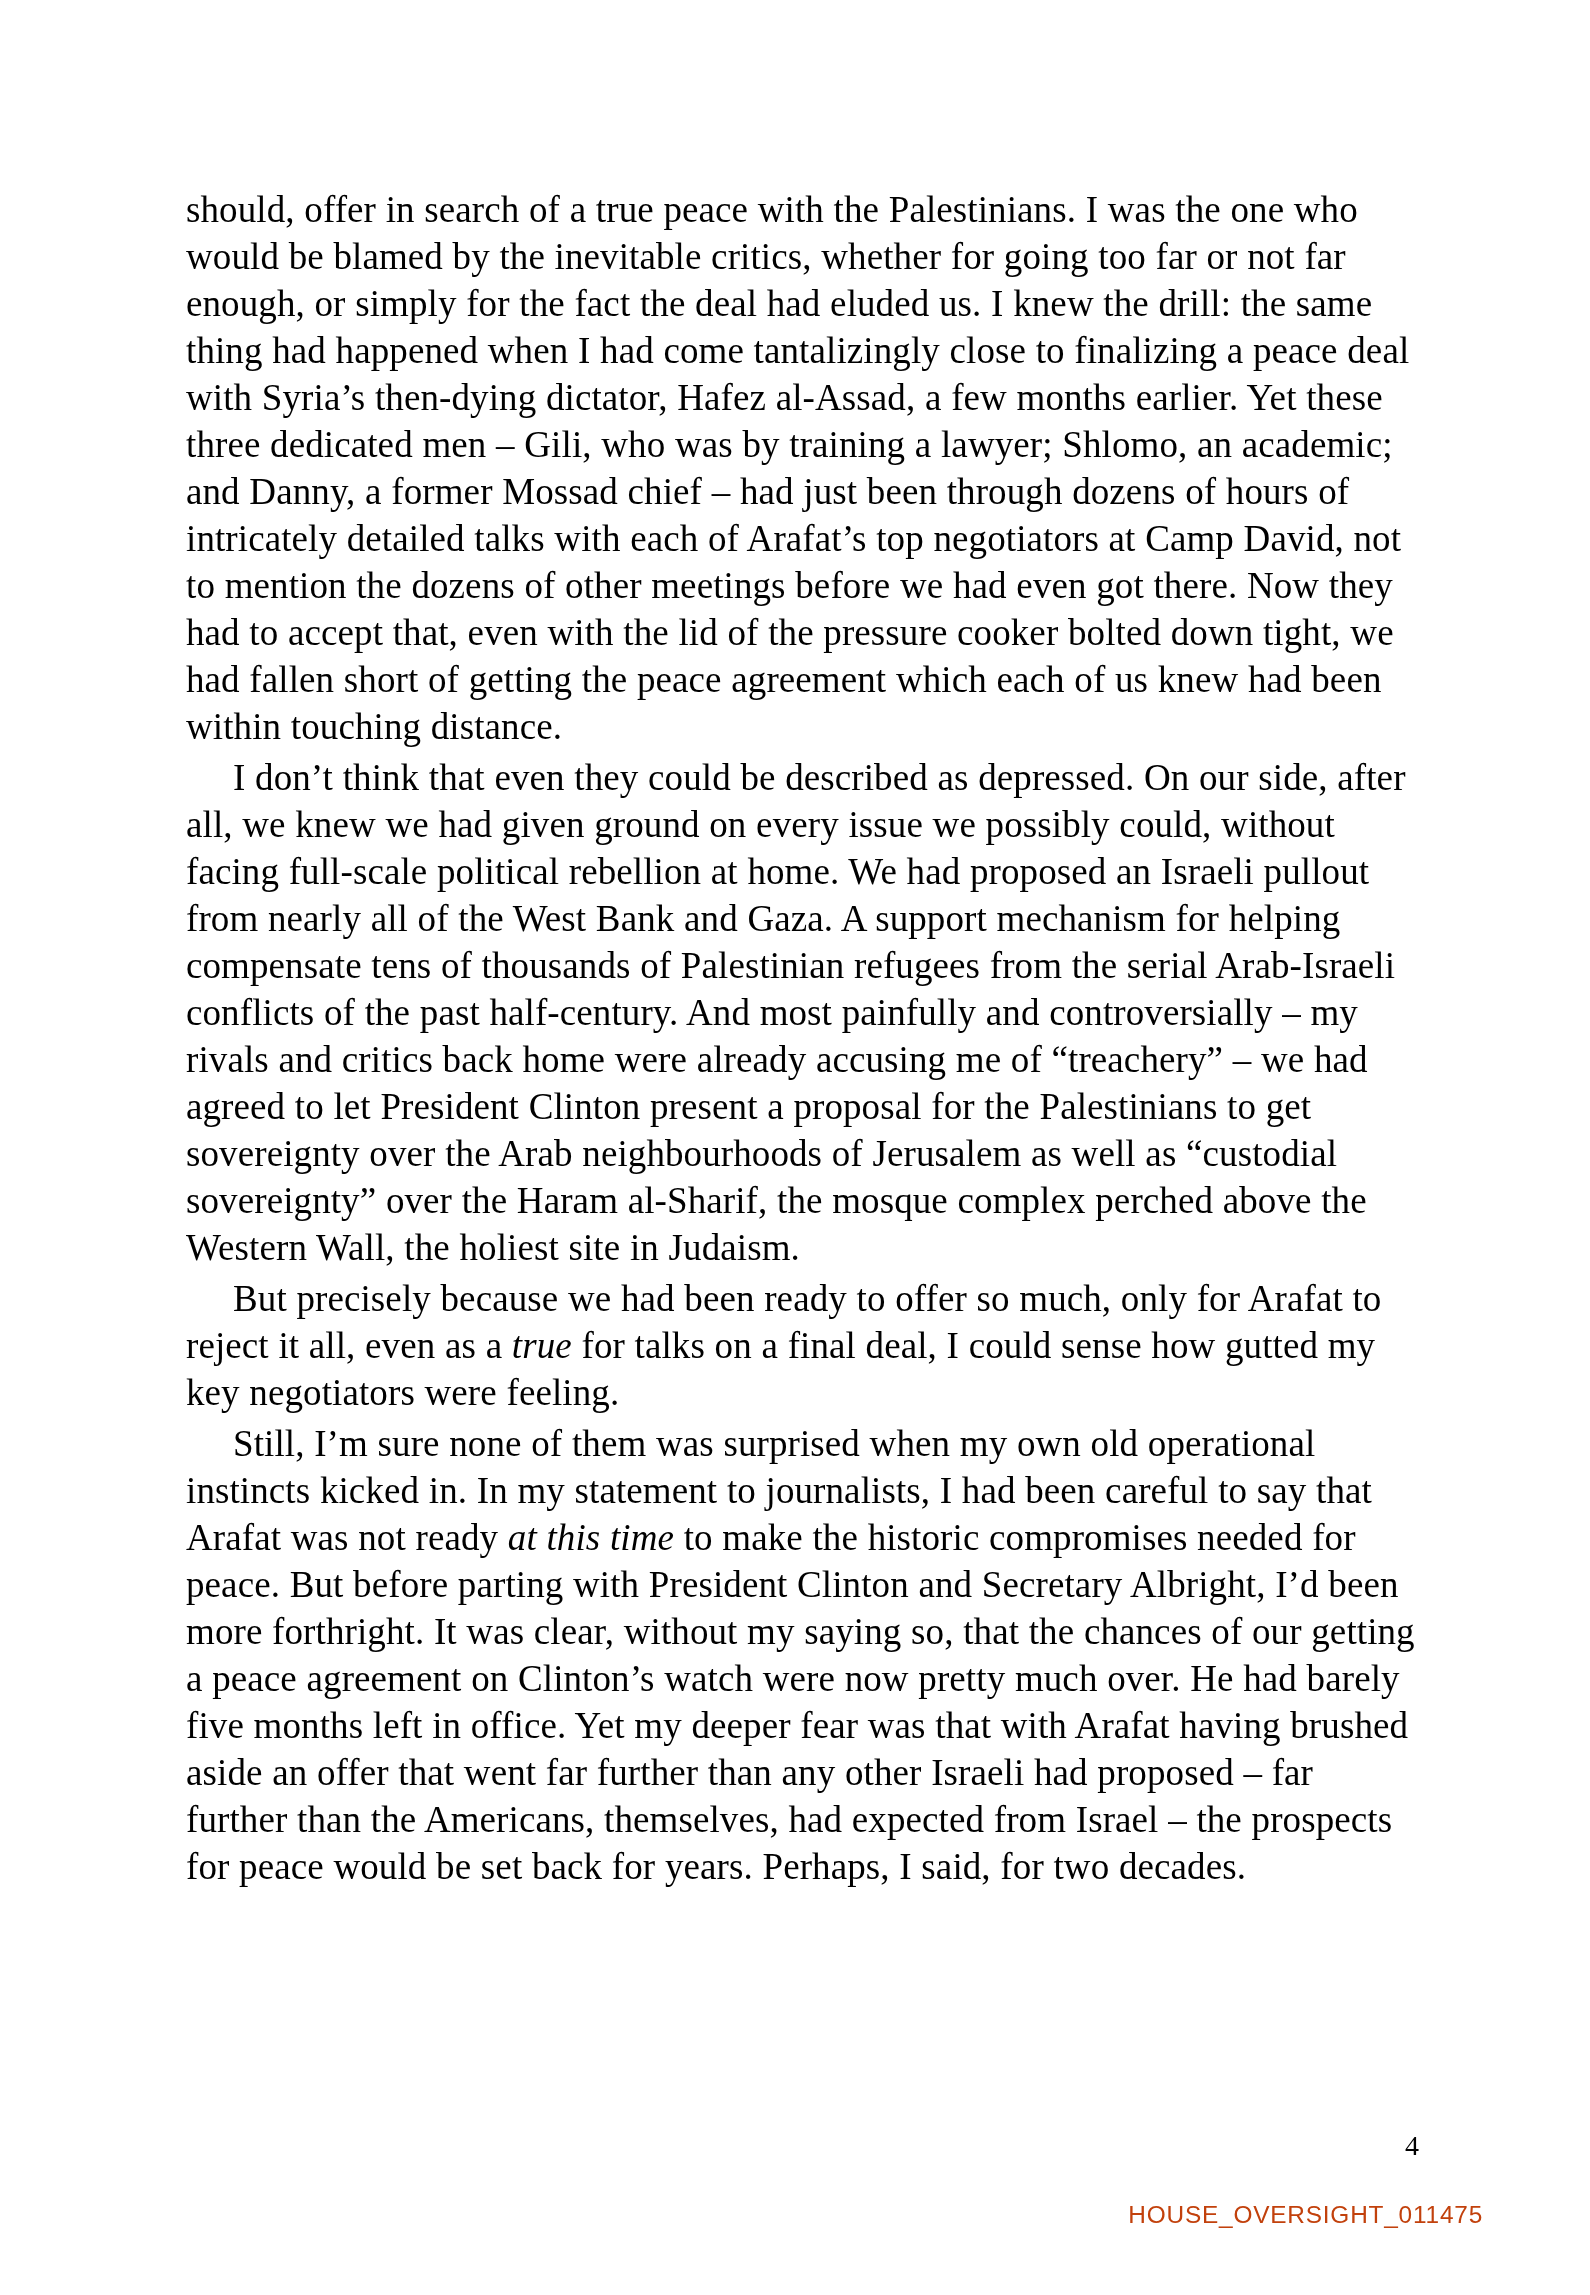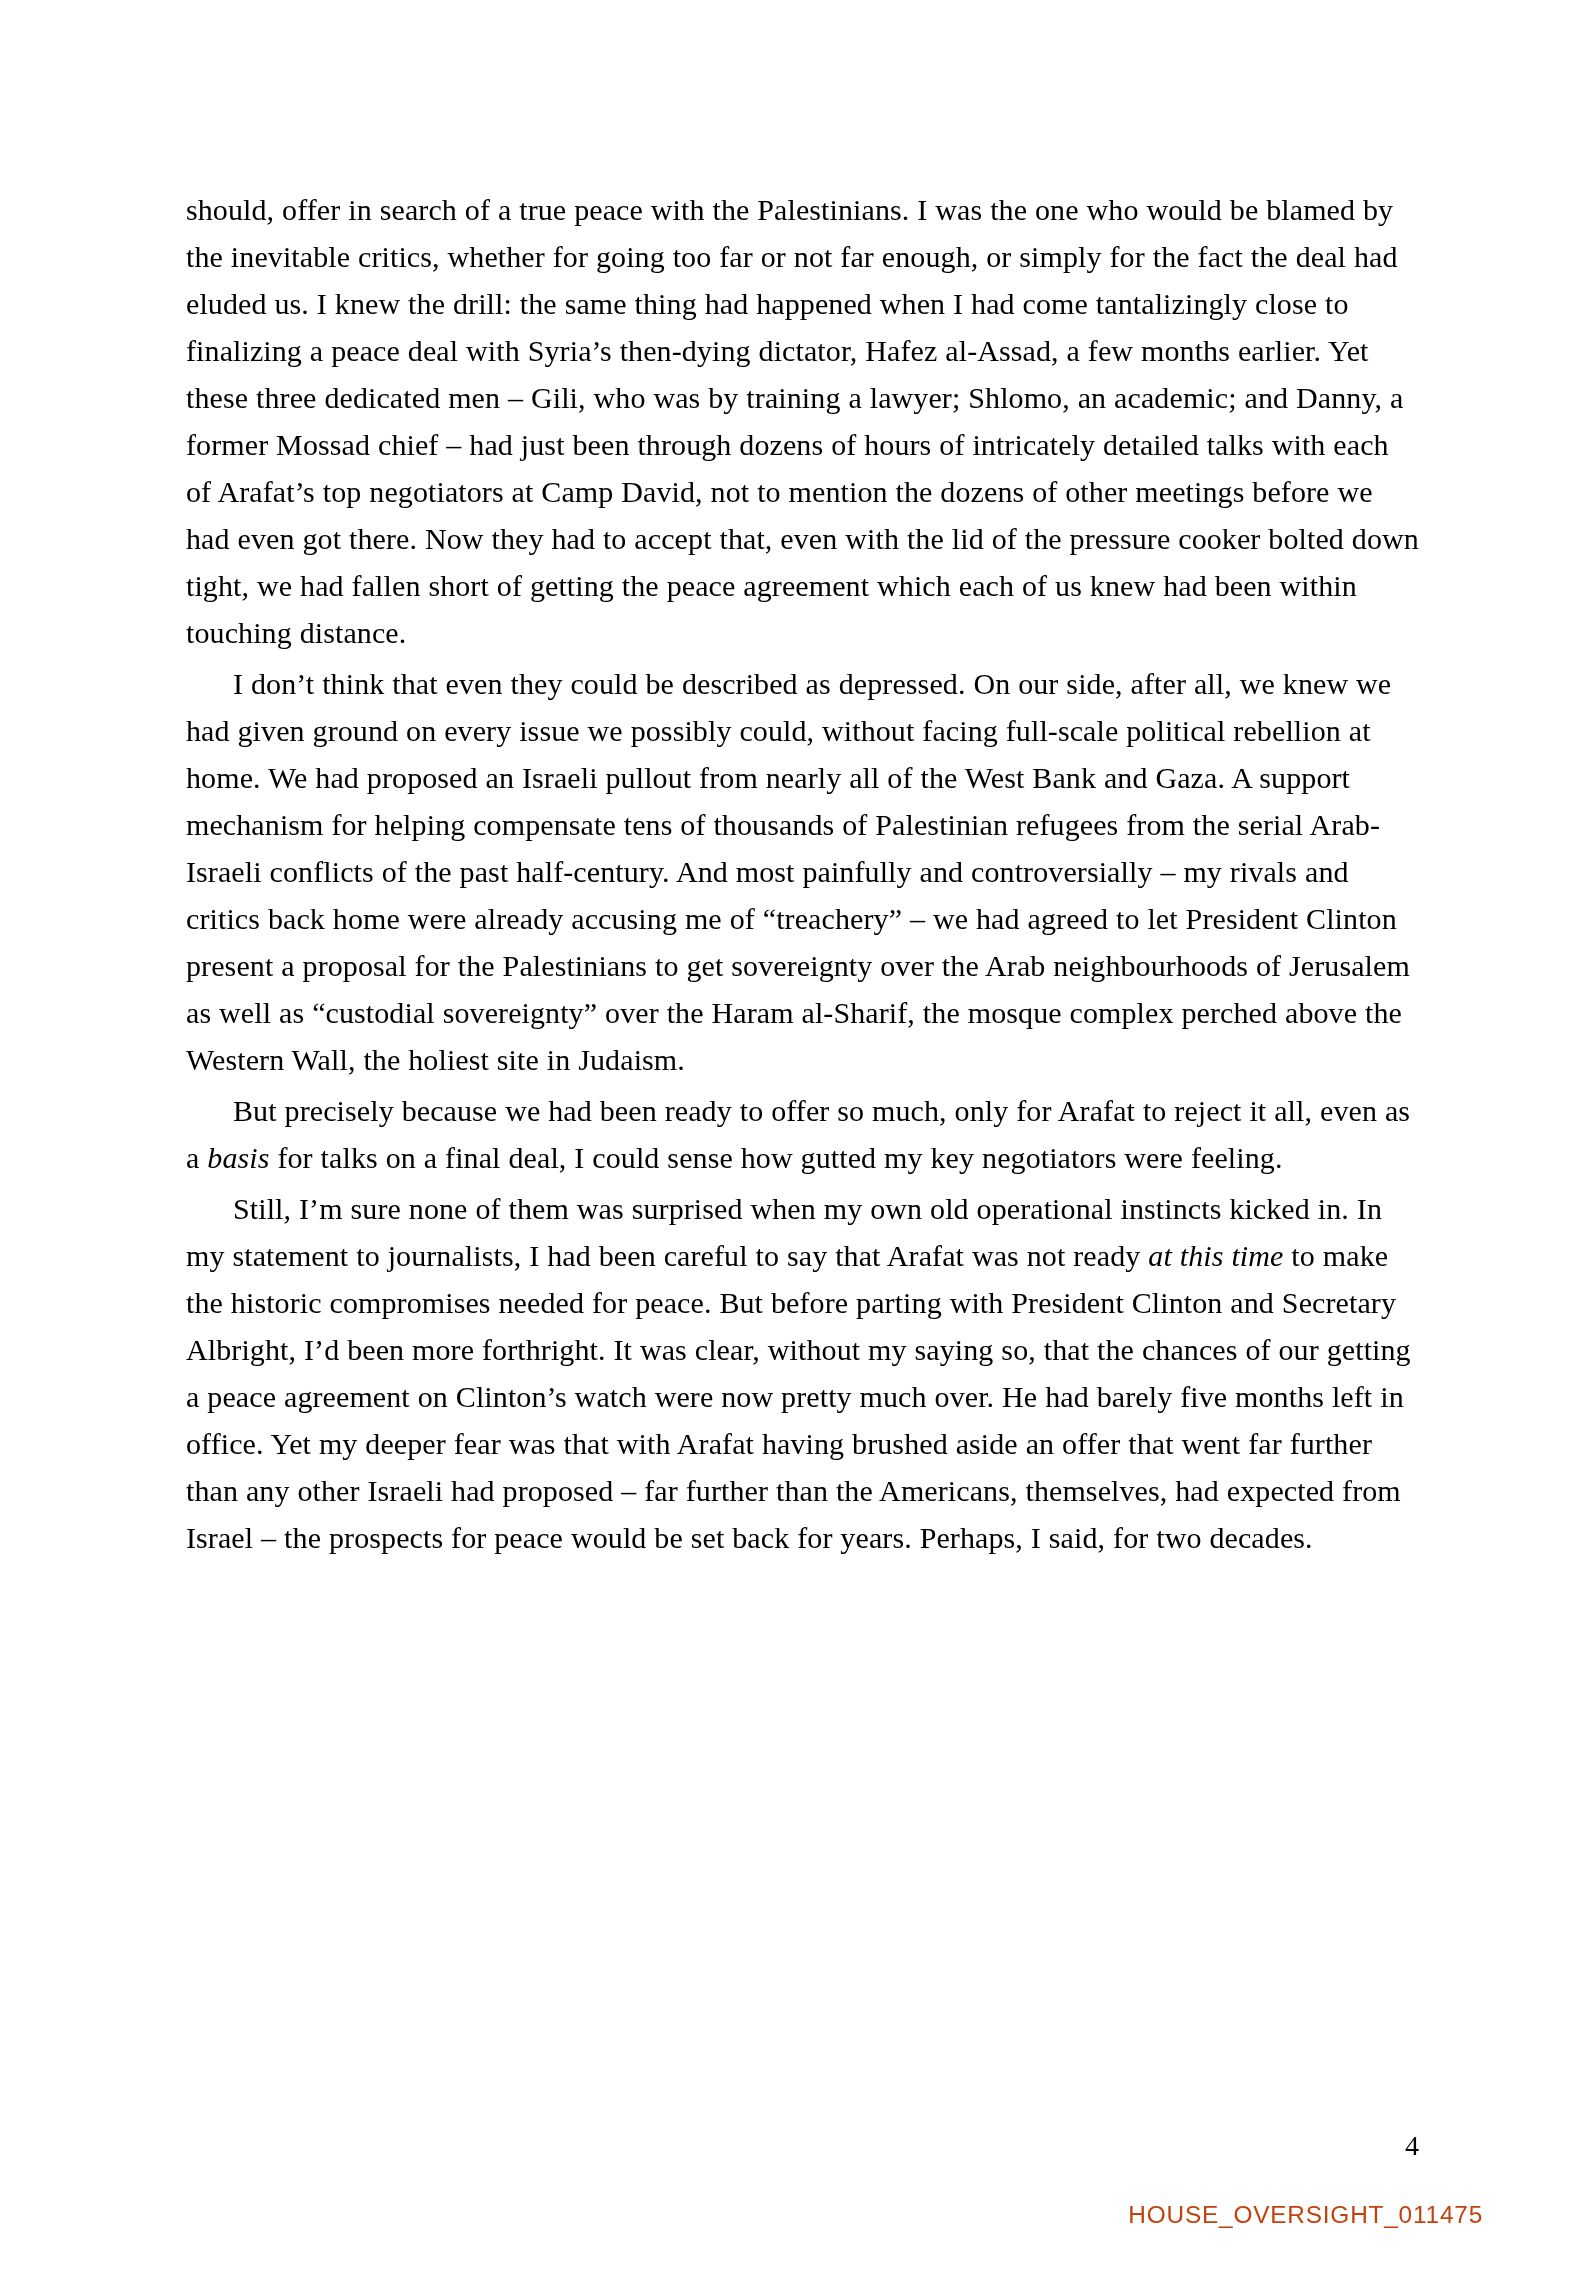--- a/index.html
+++ b/index.html
@@ -23,21 +23,21 @@
     height: 2295px;
     background: #ffffff;
   }
   .text-block {
     position: absolute;
     left: 186px;
     top: 186px;
     width: 1235px;
   }
   .para {
-    font-size: 30px;
+    font-size: 37px;
     line-height: 47px;
     text-align: left;
     margin: 0 0 3.9px 0;
     letter-spacing: 0.1px;
     word-spacing: 0.3px;
   }
   .para.indent {
     text-indent: 47px;
   }
   .para em {
@@ -63,21 +63,21 @@
   }
 </style>
 </head>
 <body>
 
 <div class="page">
 
   <div class="text-block" id="body-text">
       <p class="para">should, offer in search of a true peace with the Palestinians. I was the one who would be blamed by the inevitable critics, whether for going too far or not far enough, or simply for the fact the deal had eluded us. I knew the drill: the same thing had happened when I had come tantalizingly close to finalizing a peace deal with Syria’s then-dying dictator, Hafez al-Assad, a few months earlier. Yet these three dedicated men – Gili, who was by training a lawyer; Shlomo, an academic; and Danny, a former Mossad chief – had just been through dozens of hours of intricately detailed talks with each of Arafat’s top negotiators at Camp David, not to mention the dozens of other meetings before we had even got there. Now they had to accept that, even with the lid of the pressure cooker bolted down tight, we had fallen short of getting the peace agreement which each of us knew had been within touching distance.</p>
       <p class="para indent">I don’t think that even they could be described as depressed. On our side, after all, we knew we had given ground on every issue we possibly could, without facing full-scale political rebellion at home. We had proposed an Israeli pullout from nearly all of the West Bank and Gaza. A support mechanism for helping compensate tens of thousands of Palestinian refugees from the serial Arab-Israeli conflicts of the past half-century. And most painfully and controversially – my rivals and critics back home were already accusing me of “treachery” – we had agreed to let President Clinton present a proposal for the Palestinians to get sovereignty over the Arab neighbourhoods of Jerusalem as well as “custodial sovereignty” over the Haram al-Sharif, the mosque complex perched above the Western Wall, the holiest site in Judaism.</p>
-      <p class="para indent">But precisely because we had been ready to offer so much, only for Arafat to reject it all, even as a <em>basis</em> for talks on a final deal, I could sense how gutted my key negotiators were feeling.</p>
+      <p class="para indent">But precisely because we had been ready to offer so much, only for Arafat to reject it all, even as a <em>true</em> for talks on a final deal, I could sense how gutted my key negotiators were feeling.</p>
       <p class="para indent">Still, I’m sure none of them was surprised when my own old operational instincts kicked in. In my statement to journalists, I had been careful to say that Arafat was not ready <em>at this time</em> to make the historic compromises needed for peace. But before parting with President Clinton and Secretary Albright, I’d been more forthright. It was clear, without my saying so, that the chances of our getting a peace agreement on Clinton’s watch were now pretty much over. He had barely five months left in office. Yet my deeper fear was that with Arafat having brushed aside an offer that went far further than any other Israeli had proposed – far further than the Americans, themselves, had expected from Israel – the prospects for peace would be set back for years. Perhaps, I said, for two decades.</p>
     </div>
 
   <div class="page-number">4</div>
 
   <div class="stamp">HOUSE_OVERSIGHT_011475</div>
 
 </div>
 
 

